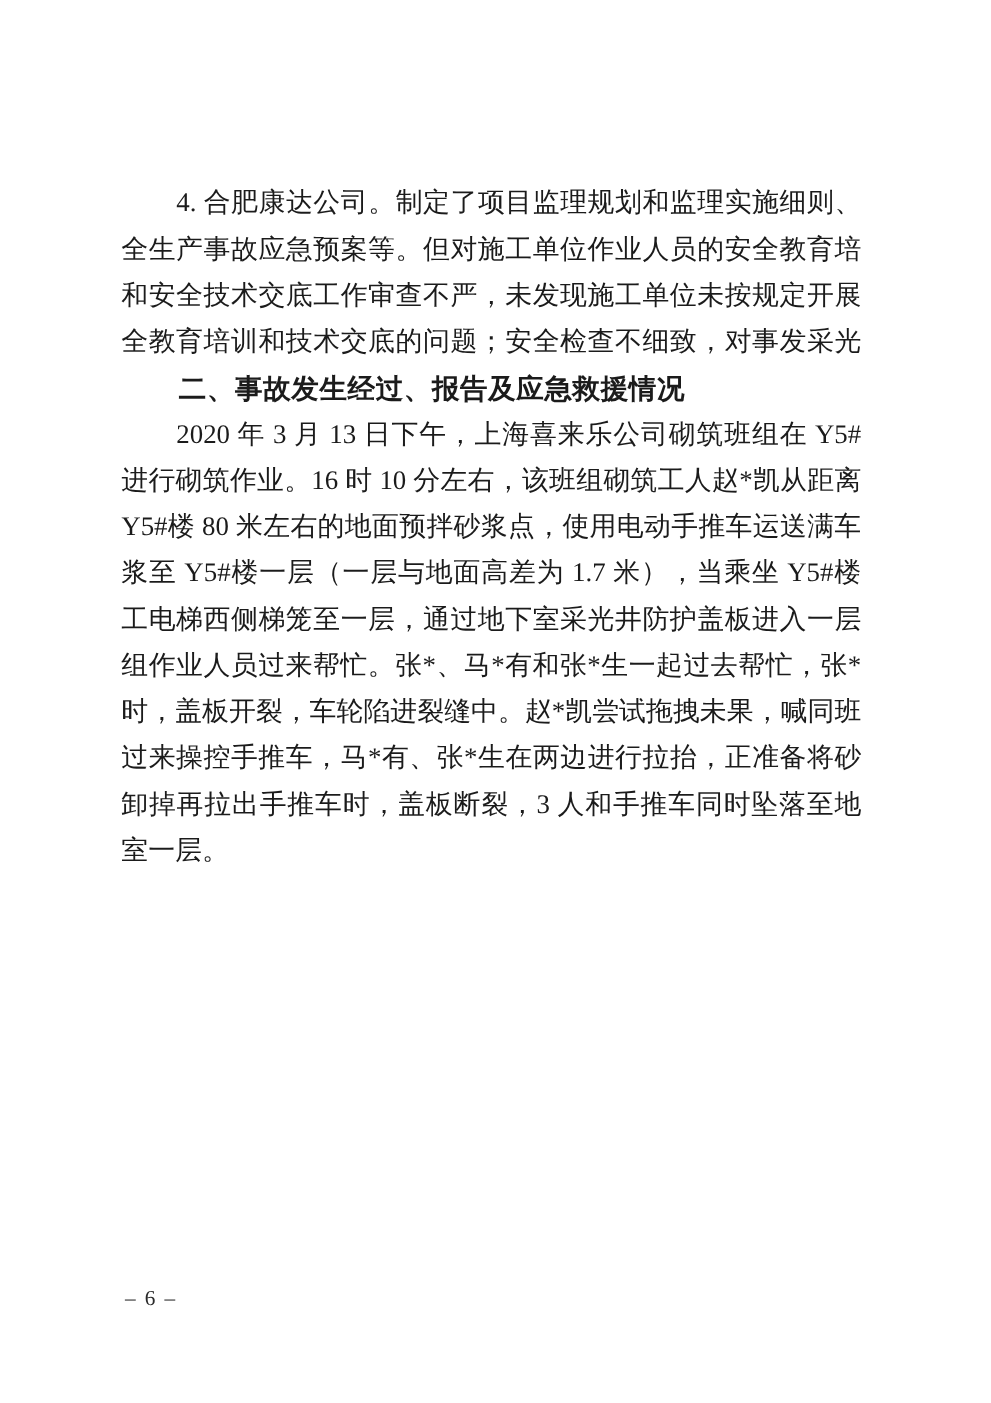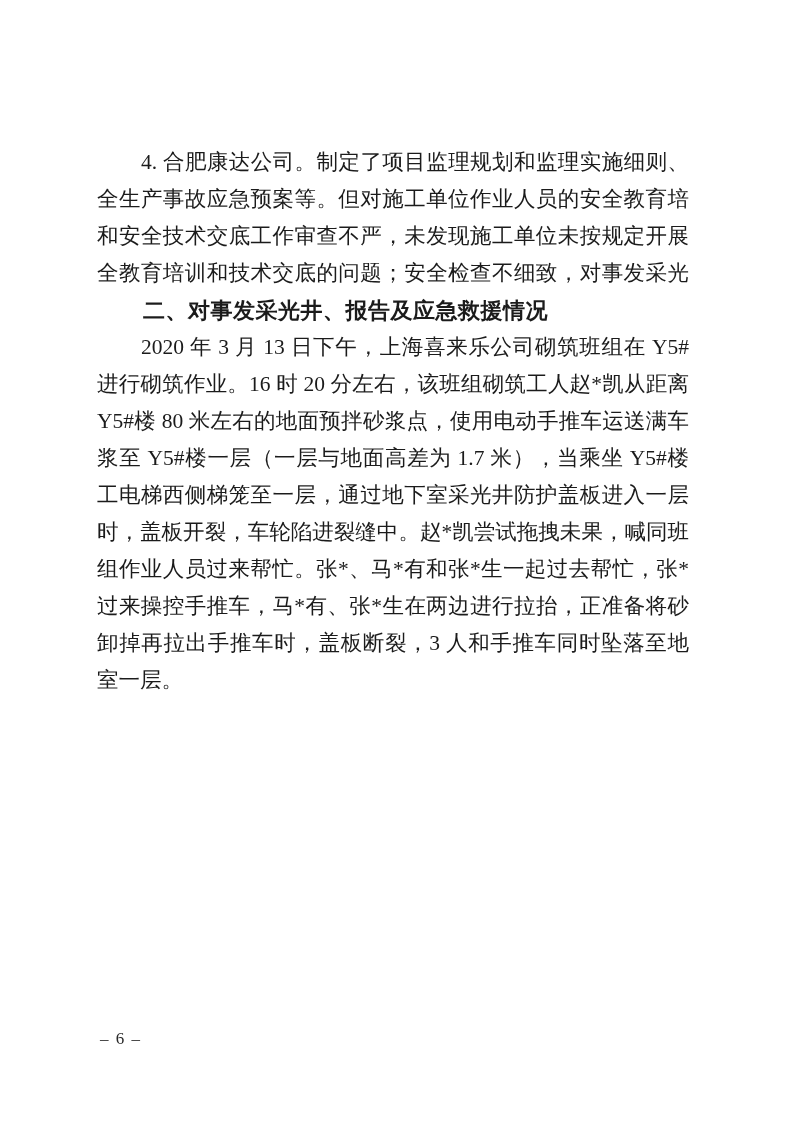--- a/index.html
+++ b/index.html
@@ -69,30 +69,30 @@
 
 <div class="page">
 
   <div class="doc-body">
 
     <div class="line indent">4. 合肥康达公司。制定了项目监理规划和监理实施细则、安</div>
     <div class="line">全生产事故应急预案等。但对施工单位作业人员的安全教育培训</div>
     <div class="line">和安全技术交底工作审查不严，未发现施工单位未按规定开展安</div>
     <div class="line">全教育培训和技术交底的问题；安全检查不细致，对事发采光井</div>
 
-    <div class="line heading">二、对事发采光井、报告及应急救援情况</div>
+    <div class="line heading">二、事故发生经过、报告及应急救援情况</div>
 
 
     <div class="line indent">2020 年 3 月 13 日下午，上海喜来乐公司砌筑班组在 Y5#楼</div>
-    <div class="line">进行砌筑作业。16 时 20 分左右，该班组砌筑工人赵*凯从距离</div>
+    <div class="line">进行砌筑作业。16 时 10 分左右，该班组砌筑工人赵*凯从距离</div>
     <div class="line">Y5#楼 80 米左右的地面预拌砂浆点，使用电动手推车运送满车砂</div>
     <div class="line">浆至 Y5#楼一层（一层与地面高差为 1.7 米），当乘坐 Y5#楼施</div>
     <div class="line">工电梯西侧梯笼至一层，通过地下室采光井防护盖板进入一层内</div>
+    <div class="line">组作业人员过来帮忙。张*、马*有和张*生一起过去帮忙，张*</div>
     <div class="line">时，盖板开裂，车轮陷进裂缝中。赵*凯尝试拖拽未果，喊同班</div>
-    <div class="line">组作业人员过来帮忙。张*、马*有和张*生一起过去帮忙，张*</div>
     <div class="line">过来操控手推车，马*有、张*生在两边进行拉抬，正准备将砂浆</div>
     <div class="line">卸掉再拉出手推车时，盖板断裂，3 人和手推车同时坠落至地下</div>
     <div class="line last">室一层。</div>
 
   </div>
 
   <div class="footer">– 6 –</div>
 
 </div>
 

